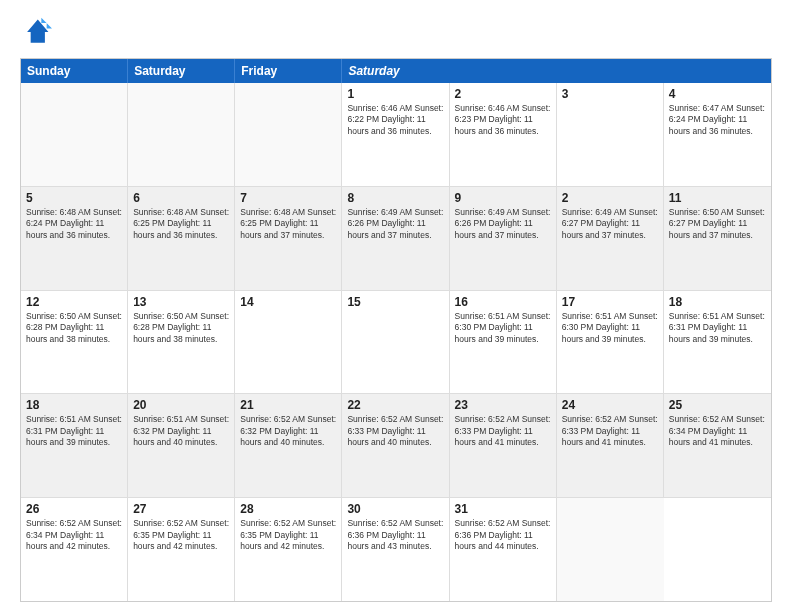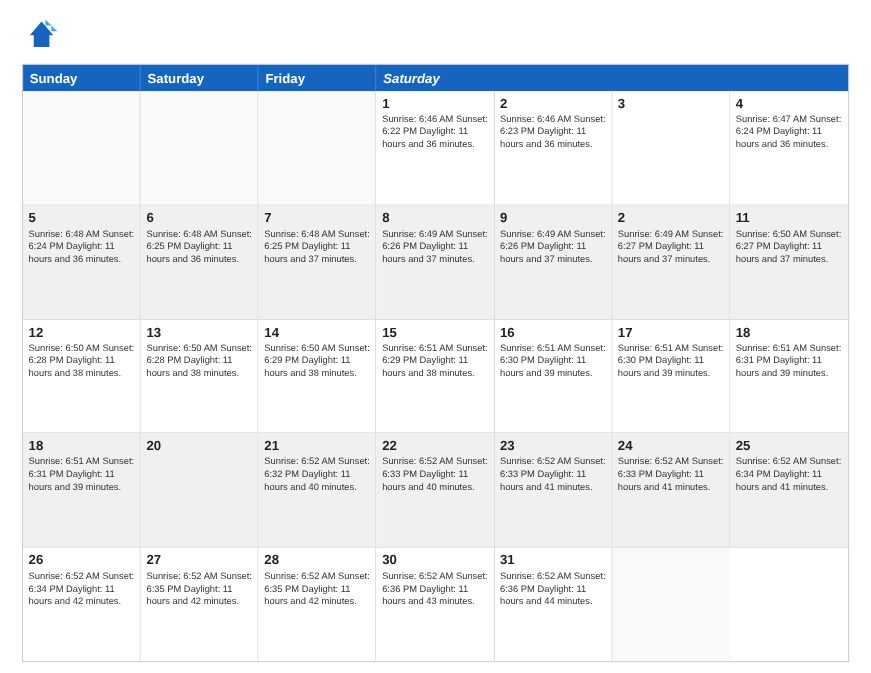--- a/index.html
+++ b/index.html
@@ -235,31 +235,23 @@
           </div>
           <div class="cal-cell">
             <span class="day-num">13</span>
             <div class="cell-text">Sunrise: 6:50 AM
 Sunset: 6:28 PM
 Daylight: 11 hours
 and 38 minutes.</div>
           </div>
           <div class="cal-cell">
             <span class="day-num">14</span>
-            <div class="cell-text">Sunrise: 6:50 AM
-Sunset: 6:29 PM
-Daylight: 11 hours
-and 38 minutes.</div>
           </div>
           <div class="cal-cell">
             <span class="day-num">15</span>
-            <div class="cell-text">Sunrise: 6:51 AM
-Sunset: 6:29 PM
-Daylight: 11 hours
-and 38 minutes.</div>
           </div>
           <div class="cal-cell">
             <span class="day-num">16</span>
             <div class="cell-text">Sunrise: 6:51 AM
 Sunset: 6:30 PM
 Daylight: 11 hours
 and 39 minutes.</div>
           </div>
           <div class="cal-cell">
             <span class="day-num">17</span>
@@ -279,20 +271,24 @@
         <div class="cal-row">
           <div class="cal-cell shaded">
             <span class="day-num">18</span>
             <div class="cell-text">Sunrise: 6:51 AM
 Sunset: 6:31 PM
 Daylight: 11 hours
 and 39 minutes.</div>
           </div>
           <div class="cal-cell shaded">
             <span class="day-num">20</span>
+            <div class="cell-text">Sunrise: 6:51 AM
+Sunset: 6:32 PM
+Daylight: 11 hours
+and 40 minutes.</div>
           </div>
           <div class="cal-cell shaded">
             <span class="day-num">21</span>
             <div class="cell-text">Sunrise: 6:52 AM
 Sunset: 6:32 PM
 Daylight: 11 hours
 and 40 minutes.</div>
           </div>
           <div class="cal-cell shaded">
             <span class="day-num">22</span>

